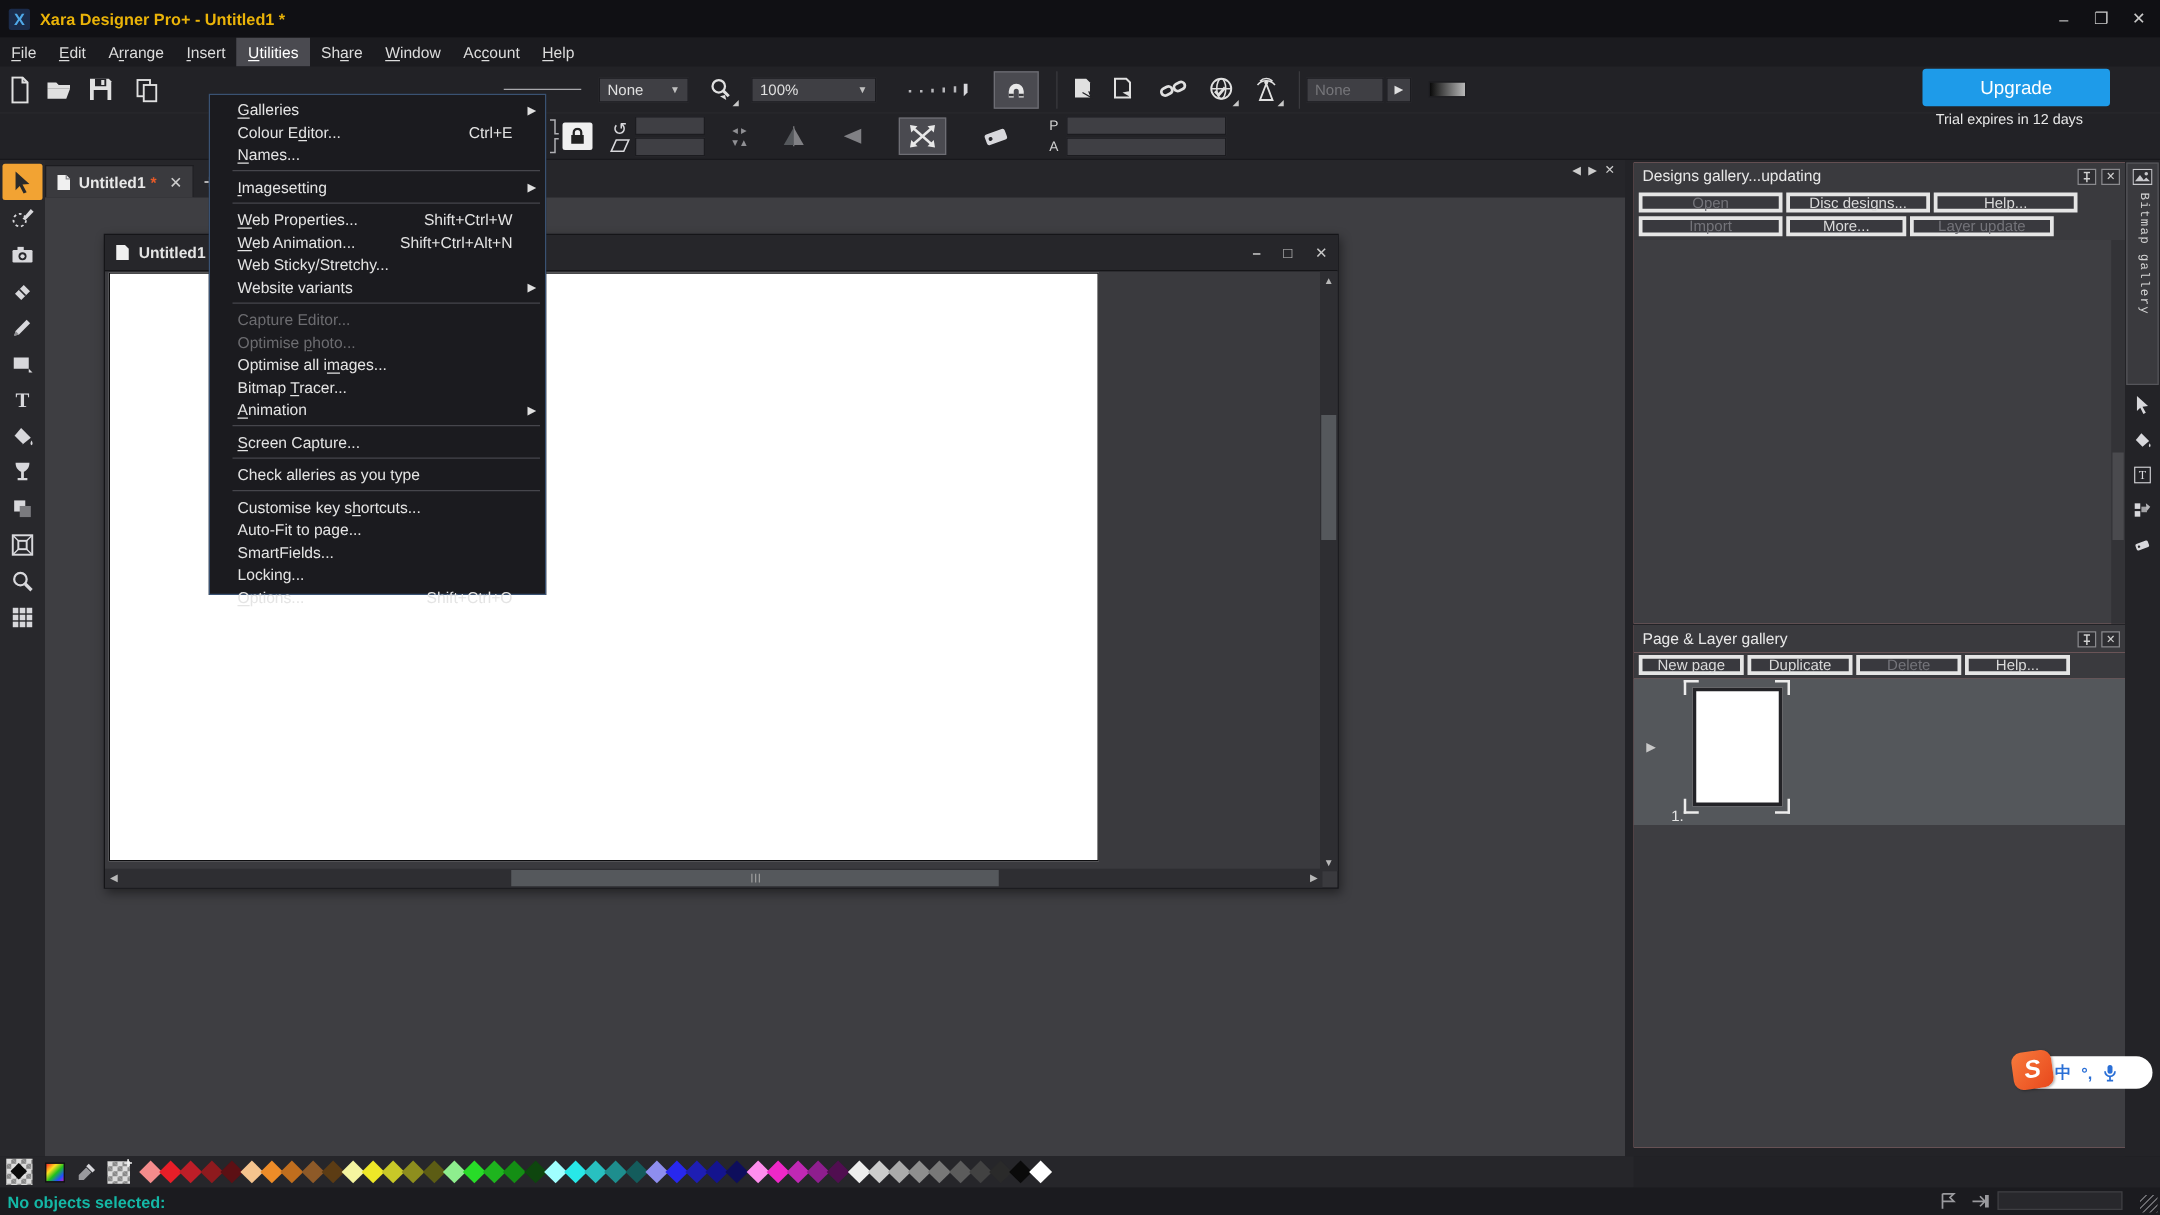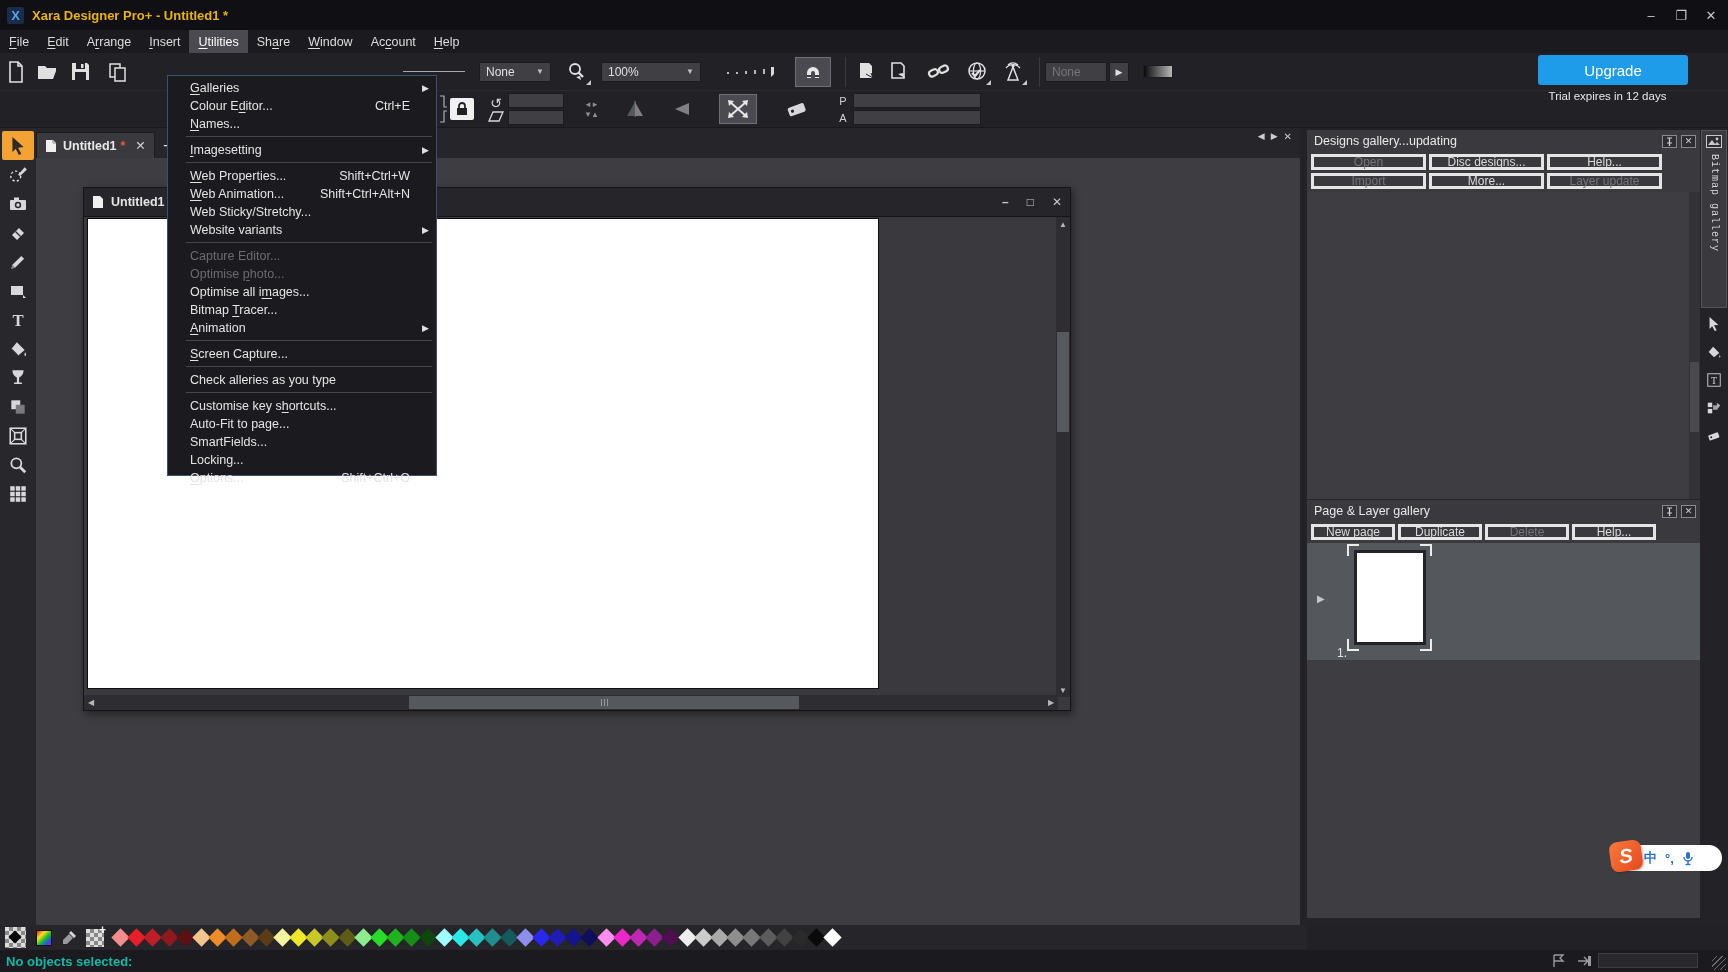--- a/index.html
+++ b/index.html
@@ -609,21 +609,21 @@
             </svg>
         </div>
         <div class="ph-icon">✕</div>
       </div>
     </div>
     <div class="pbtn-grid" id="dg-buttons">
         <div class="pbtn disabled" style="width: 115px;">Open</div>
         <div class="pbtn" style="width: 115px;">Disc designs...</div>
         <div class="pbtn" style="width: 115px;">Help...</div>
         <div class="pbtn disabled" style="width: 115px;">Import</div>
-        <div class="pbtn" style="width: 115px;">More...</div>
+        <div class="pbtn" style="width: 96px;">More...</div>
         <div class="pbtn disabled" style="width: 115px;">Layer update</div>
       </div>
     <div id="dg-body">
       <div id="dg-scroll">
         <div id="dg-thumb"></div>
       </div>
     </div>
   </div>
   <div class="panel" style="top:372px;">
     <div class="panel-header">

